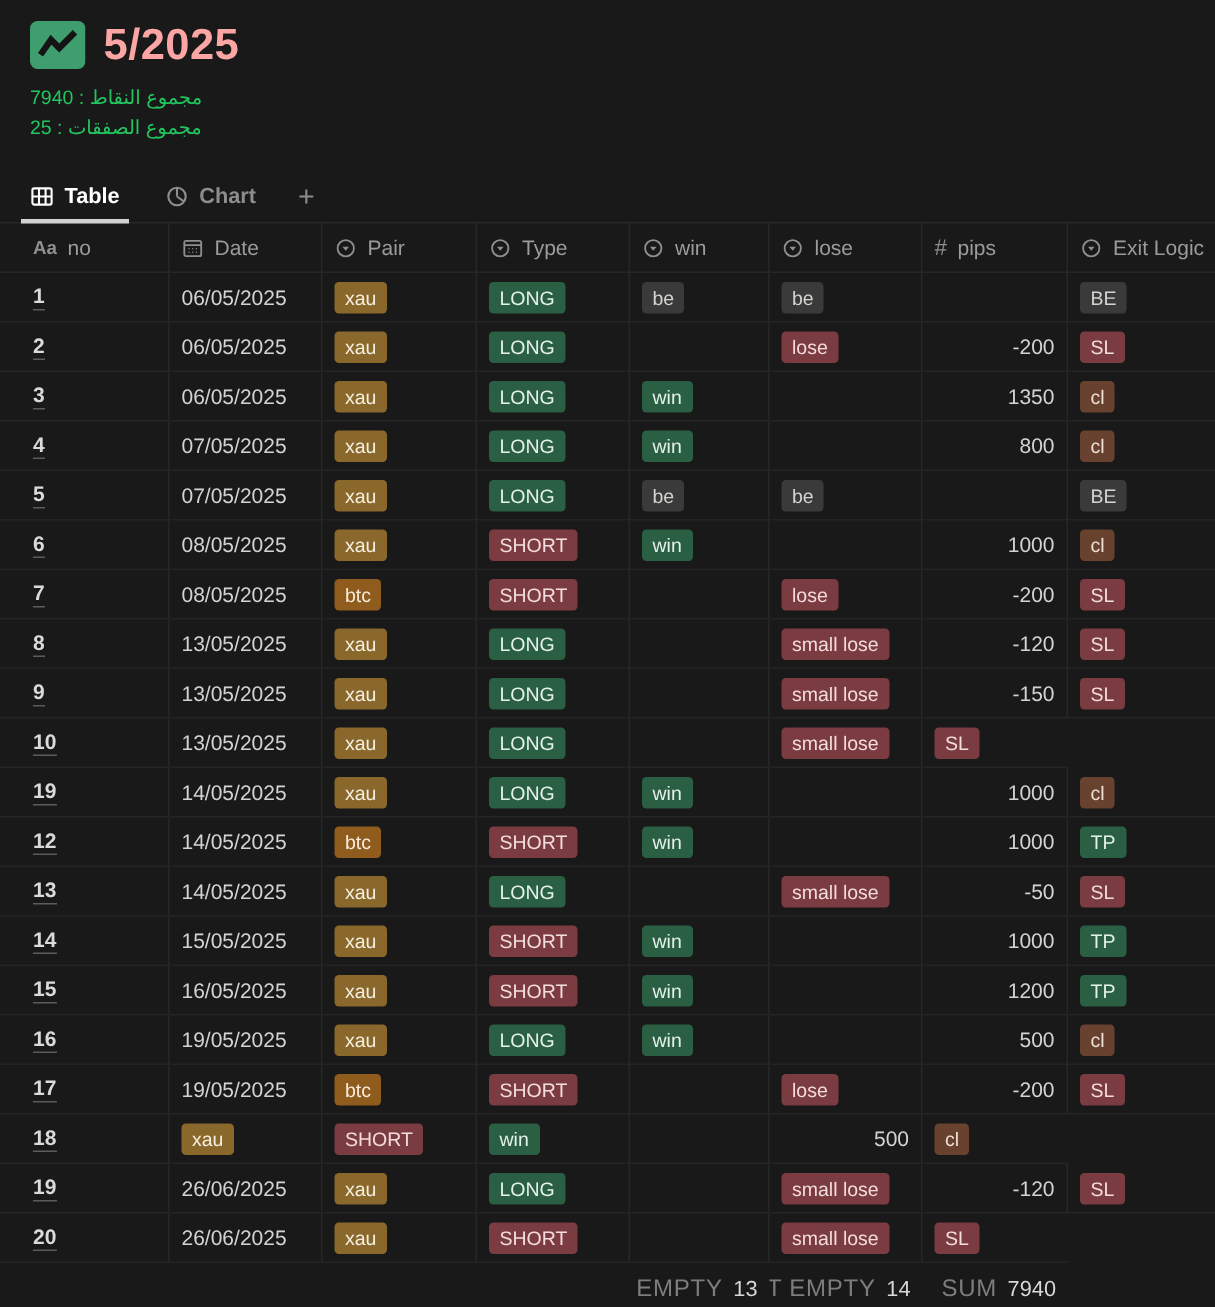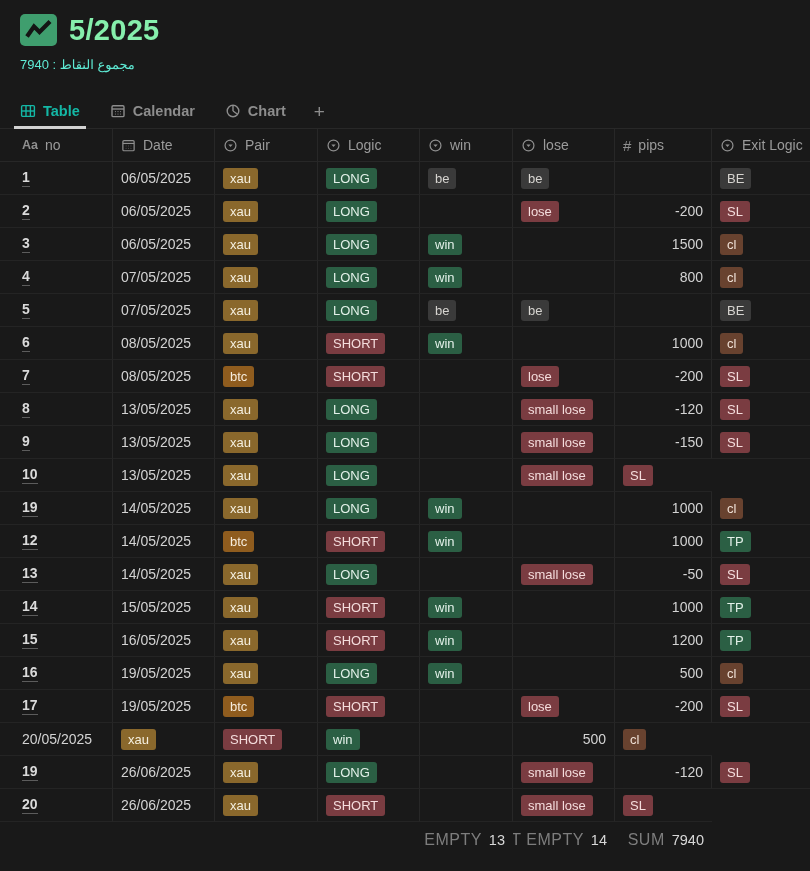--- a/index.html
+++ b/index.html
@@ -9,42 +9,42 @@
     color: #d4d4d4;
     font-family: "Liberation Sans", sans-serif;
     -webkit-font-smoothing: antialiased;
   }
 
   
   .page-header { padding: 10px 20px 0 20px; }
   .title-row { display: flex; align-items: center; gap: 12px; height: 40px; }
   .page-icon { width: 37px; height: 32px; flex: 0 0 auto; }
   .page-title {
-    font-size: 29px; font-weight: 700; color: #86efac; letter-spacing: .3px;
+    font-size: 29px; font-weight: 700; color: #fca5a5; letter-spacing: .3px;
   }
   .page-stats { margin-top: 5px; }
   .stat-line {
     direction: rtl; text-align: left;
-    font-size: 13px; line-height: 20px; color: #5eead4;
+    font-size: 13px; line-height: 20px; color: #22c55e;
   }
 
   
   .tabbar {
     display: flex; align-items: stretch; gap: 18px;
     height: 33px; margin-top: 21px; padding: 0 20px 0 14px;
     border-bottom: 1px solid #282828;
   }
   .tab {
     display: flex; align-items: center; gap: 7px;
     padding: 0 6px; cursor: pointer;
     color: #8d8d8d; font-size: 14.5px; font-weight: 600;
     border-bottom: 3px solid transparent; margin-bottom: -1px;
   }
   .tab svg { width: 16px; height: 16px; stroke: currentColor; fill: none; stroke-width: 1.4; }
-  .tab.active { color: #14b8a6; border-bottom-color: #d2d2d2; }
+  .tab.active { color: #ffffff; border-bottom-color: #d2d2d2; }
   .tab-add { display: flex; align-items: center; color: #8d8d8d; font-size: 19px; padding: 0 4px; cursor: pointer; }
 
   
   .grid-row {
     display: grid;
     grid-template-columns: 113px 102px 103px 102px 93px 102px 97px 98px;
     width: 810px;
   }
   .hcell, .cell, .fcell {
     display: flex; align-items: center;
@@ -83,45 +83,33 @@
 <div class="page-header">
   <div class="title-row">
     <svg class="page-icon" viewBox="0 0 37 32">
       <rect x="0" y="0" width="37" height="32" rx="5" fill="#3f9e6e"></rect>
       <polyline points="7,22.5 14,12.5 19.5,18 30,7.5" stroke="#141414" stroke-width="4.2" fill="none"></polyline>
     </svg>
     <div class="page-title">5/2025</div>
   </div>
   <div class="page-stats">
     <div class="stat-line">مجموع النقاط : 7940</div>
+    <div class="stat-line">مجموع الصفقات : 25</div>
   </div>
 </div>
 
 <div class="tabbar">
   <div class="tab active">
     <svg viewBox="0 0 16 16">
       <rect x="1.6" y="2.6" width="12.8" height="10.8" rx="1.2"></rect>
       <line x1="1.6" y1="8" x2="14.4" y2="8"></line>
       <line x1="6" y1="2.6" x2="6" y2="13.4"></line>
       <line x1="10.4" y1="2.6" x2="10.4" y2="13.4"></line>
     </svg>
     <span>Table</span>
-  </div>
-  <div class="tab">
-    <svg viewBox="0 0 16 16">
-      <rect x="2" y="2.8" width="12" height="10.8" rx="1.2"></rect>
-      <line x1="2" y1="6" x2="14" y2="6"></line>
-      <circle cx="5.4" cy="8.6" r="0.55" fill="currentColor" stroke="none"></circle>
-      <circle cx="8" cy="8.6" r="0.55" fill="currentColor" stroke="none"></circle>
-      <circle cx="10.6" cy="8.6" r="0.55" fill="currentColor" stroke="none"></circle>
-      <circle cx="5.4" cy="11" r="0.55" fill="currentColor" stroke="none"></circle>
-      <circle cx="8" cy="11" r="0.55" fill="currentColor" stroke="none"></circle>
-      <circle cx="10.6" cy="11" r="0.55" fill="currentColor" stroke="none"></circle>
-    </svg>
-    <span>Calendar</span>
   </div>
   <div class="tab">
     <svg viewBox="0 0 16 16">
       <circle cx="8" cy="8" r="5.8"></circle>
       <line x1="8" y1="8" x2="8" y2="2.2"></line>
       <line x1="8" y1="8" x2="12.6" y2="11.2"></line>
     </svg>
     <span>Chart</span>
   </div>
   <div class="tab-add">+</div>
@@ -150,21 +138,21 @@
       <circle cx="8" cy="8" r="5.8"></circle>
       <path d="M5.7 6.9 L10.3 6.9 L8 9.7 Z" fill="#8f8f8f" stroke="none"></path>
     </svg>
     <span>Pair</span>
   </div>
   <div class="hcell">
     <svg viewBox="0 0 16 16" stroke="#8f8f8f" fill="none" stroke-width="1.3">
       <circle cx="8" cy="8" r="5.8"></circle>
       <path d="M5.7 6.9 L10.3 6.9 L8 9.7 Z" fill="#8f8f8f" stroke="none"></path>
     </svg>
-    <span>Logic</span>
+    <span>Type</span>
   </div>
   <div class="hcell">
     <svg viewBox="0 0 16 16" stroke="#8f8f8f" fill="none" stroke-width="1.3">
       <circle cx="8" cy="8" r="5.8"></circle>
       <path d="M5.7 6.9 L10.3 6.9 L8 9.7 Z" fill="#8f8f8f" stroke="none"></path>
     </svg>
     <span>win</span>
   </div>
   <div class="hcell">
     <svg viewBox="0 0 16 16" stroke="#8f8f8f" fill="none" stroke-width="1.3">
@@ -237,21 +225,21 @@
       <div class="cell">
         <span class="tag" style="background: rgb(138, 104, 44); color: rgb(245, 239, 223);">xau</span>
       </div>
       <div class="cell">
         <span class="tag" style="background: rgb(43, 95, 68); color: rgb(227, 241, 233);">LONG</span>
       </div>
       <div class="cell">
         <span class="tag" style="background: rgb(43, 95, 68); color: rgb(227, 241, 233);">win</span>
       </div>
       <div class="cell"></div>
-      <div class="cell cell-pips">1500</div>
+      <div class="cell cell-pips">1350</div>
       <div class="cell">
         <span class="tag" style="background: rgb(104, 66, 47); color: rgb(239, 224, 214);">cl</span>
       </div>
     </div>
     <div class="grid-row">
       <div class="cell">
         <span class="row-no">4</span>
       </div>
       <div class="cell">07/05/2025</div>
       <div class="cell">
@@ -524,21 +512,23 @@
       <div class="cell"></div>
       <div class="cell">
         <span class="tag" style="background: rgb(122, 60, 65); color: rgb(244, 220, 220);">lose</span>
       </div>
       <div class="cell cell-pips">-200</div>
       <div class="cell">
         <span class="tag" style="background: rgb(122, 60, 65); color: rgb(244, 220, 220);">SL</span>
       </div>
     </div>
     <div class="grid-row">
-      <div class="cell">20/05/2025</div>
+      <div class="cell">
+        <span class="row-no">18</span>
+      </div>
       <div class="cell">
         <span class="tag" style="background: rgb(138, 104, 44); color: rgb(245, 239, 223);">xau</span>
       </div>
       <div class="cell">
         <span class="tag" style="background: rgb(122, 60, 65); color: rgb(244, 220, 220);">SHORT</span>
       </div>
       <div class="cell">
         <span class="tag" style="background: rgb(43, 95, 68); color: rgb(227, 241, 233);">win</span>
       </div>
       <div class="cell"></div>

